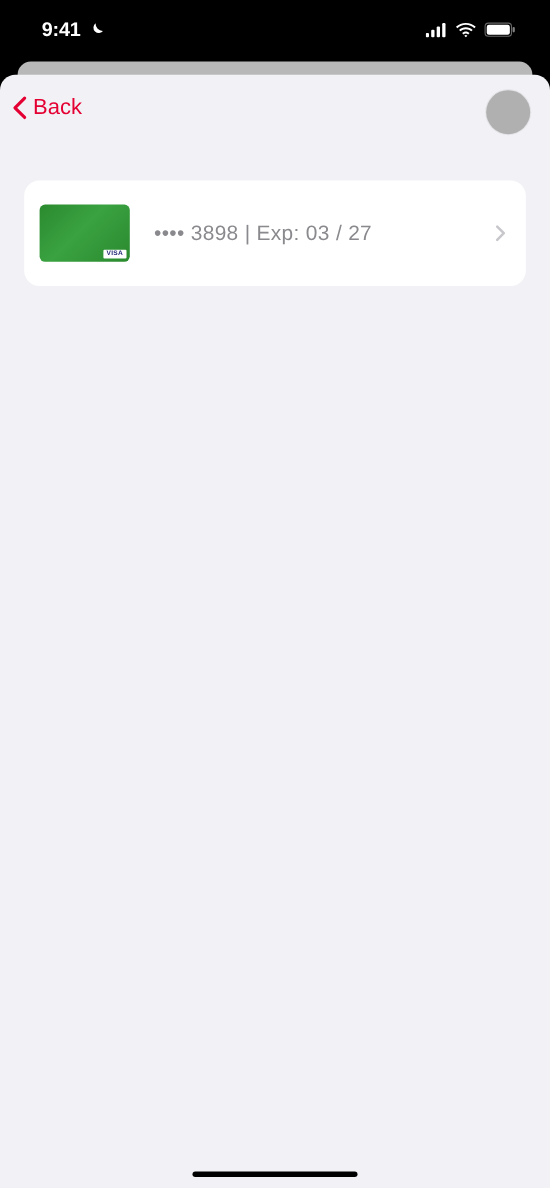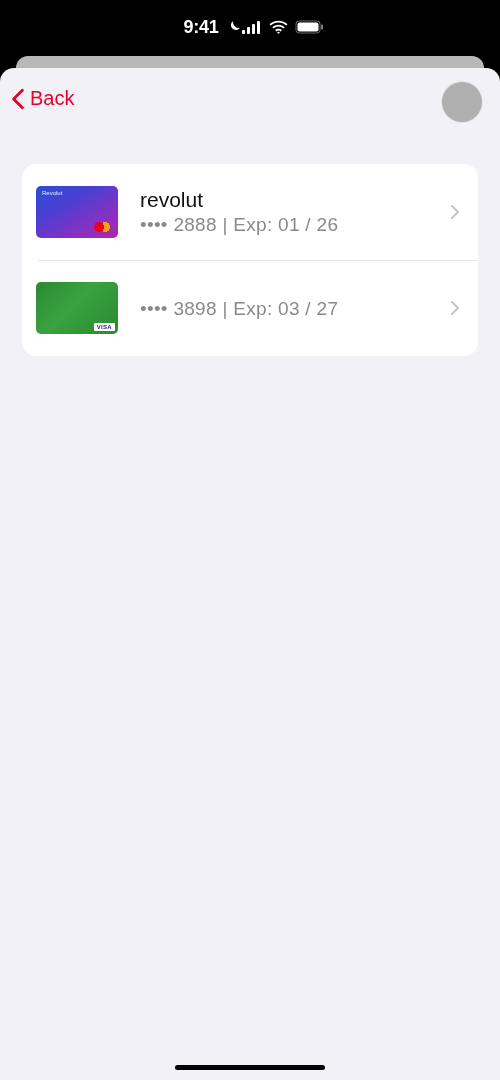--- a/index.html
+++ b/index.html
@@ -1,24 +1,24 @@
 <!DOCTYPE html>
 <html><head>
   <meta charset="utf-8">
   <style>
     * { margin:0; padding:0; box-sizing:border-box; font-family:-apple-system,BlinkMacSystemFont,'SF Pro Text',sans-serif; -webkit-font-smoothing:antialiased; }
     body { width:500px; height:1080px; background:#000; overflow:hidden; position:relative; }
-    .status-bar { height:54px; background:#000; color:#fff; display:flex; justify-content:center; align-items:center; padding:0 30px 0 38px; }
+    .status-bar { height:54px; background:#000; color:#fff; display:flex; justify-content:space-between; align-items:center; padding:0 30px 0 38px; }
     .sb-left { display:flex; align-items:center; gap:6px; }
     .sb-time { font-size:18px; font-weight:600; letter-spacing:-0.2px; }
     .sb-right { display:flex; align-items:center; gap:7px; }
     .sheet-back { position:absolute; left:16px; right:16px; top:56px; height:20px; background:#b8b8b8; border-radius:12px 12px 0 0; }
     .sheet { position:absolute; left:0; right:0; top:68px; bottom:0; background:#f2f2f6; border-radius:14px 14px 0 0; overflow:hidden; }
     .nav { position:relative; height:60px; display:flex; align-items:center; }
-    .back-btn { display:flex; align-items:flex-end; gap:4px; padding-left:10px; color:#e40032; cursor:pointer; }
+    .back-btn { display:flex; align-items:flex-start; gap:4px; padding-left:10px; color:#e40032; cursor:pointer; }
     .back-label { font-size:20px; font-weight:400; }
     .avatar { position:absolute; right:18px; top:14px; width:40px; height:40px; border-radius:50%; background:#b0b0b0; box-shadow:0 0 0 1px rgba(0,0,0,0.05); }
     .header { padding:42px 28px 0 28px; }
     .title { font-size:36px; font-weight:700; letter-spacing:-0.6px; color:#111; display:inline; }
     .title-dot { color:#e40032; font-weight:700; font-size:36px; }
     .subtitle { margin-top:6px; font-size:20px; font-weight:400; color:#333; }
     .card-list { margin:36px 22px 0 22px; background:#ffffff; border-radius:14px; overflow:hidden; }
     .card-row { display:flex; align-items:center; padding:22px 18px 22px 14px; position:relative; cursor:pointer; }
     .card-row + .card-row::before { content:""; position:absolute; left:16px; right:0; top:0; height:1px; background:#e6e6ea; }
     .card-thumb { width:82px; height:52px; border-radius:5px; flex-shrink:0; position:relative; overflow:hidden; }
@@ -70,30 +70,20 @@
           <polyline points="10,2 2,10 10,18"></polyline>
         </svg>
       <span class="back-label">Back</span>
     </div>
     <div class="avatar"></div>
   </div>
 
 
   <div class="card-list">
     <div class="card-row">
-      <div class="card-thumb thumb-revolut"></div>
-      <div class="card-info">
-        <div class="card-name">revolut</div>
-        <div class="card-meta">•••• 2888 | Exp: 01 / 26</div>
-      </div>
-      <svg class="chev" width="10" height="16" viewBox="0 0 10 16" fill="none" stroke="currentColor" stroke-width="2.3" stroke-linecap="round" stroke-linejoin="round">
-          <polyline points="2,2 8,8 2,14"></polyline>
-        </svg>
-    </div>
-    <div class="card-row">
       <div class="card-thumb thumb-groceries"></div>
       <div class="card-info">
         <div class="card-meta">•••• 3898 | Exp: 03 / 27</div>
       </div>
       <svg class="chev" width="10" height="16" viewBox="0 0 10 16" fill="none" stroke="currentColor" stroke-width="2.3" stroke-linecap="round" stroke-linejoin="round">
           <polyline points="2,2 8,8 2,14"></polyline>
         </svg>
     </div>
   </div>
 

